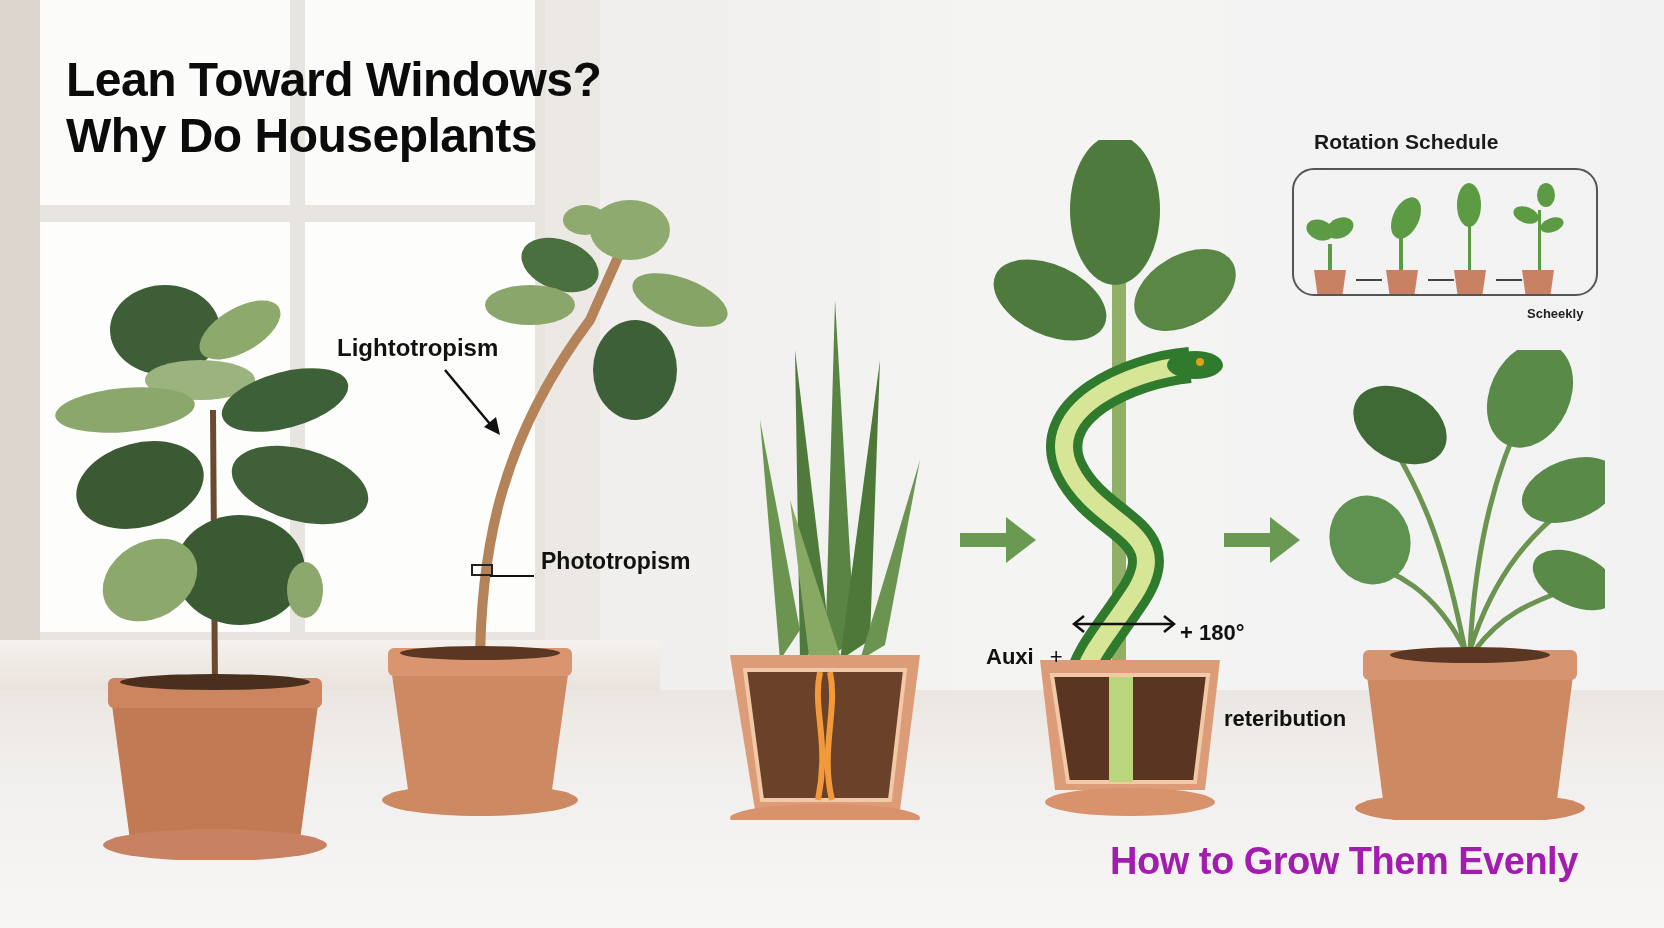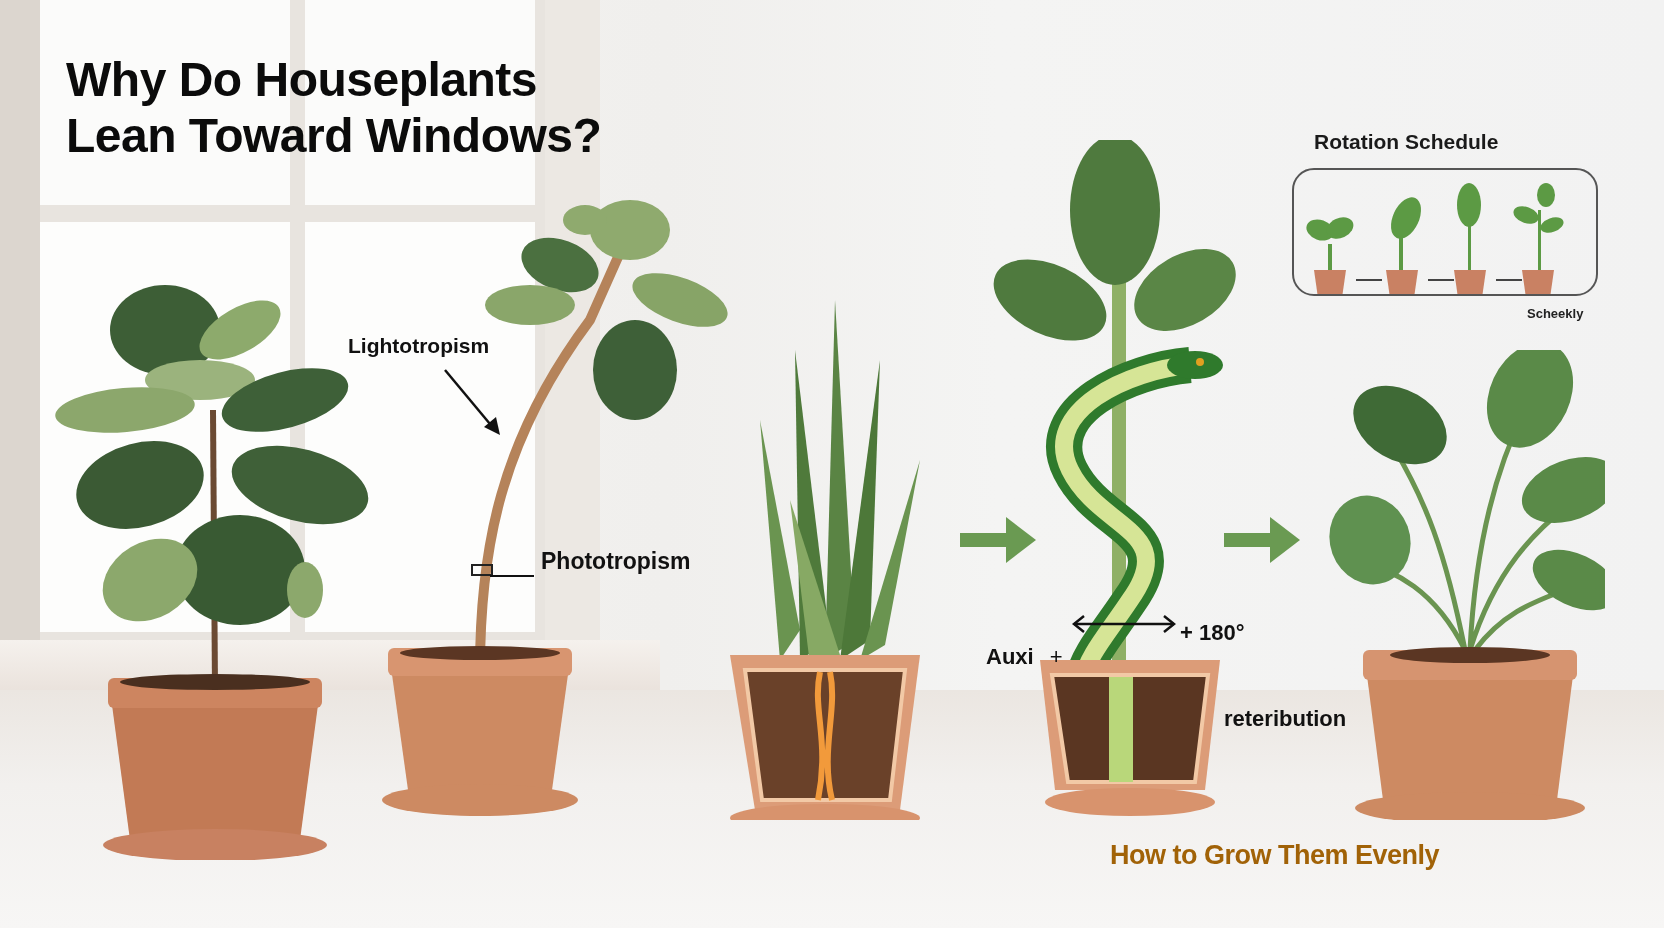--- a/index.html
+++ b/index.html
@@ -8,21 +8,21 @@
          background: linear-gradient(90deg, #dcd8d3 0%, #f3f2f0 18%, #f0efed 40%, #f4f4f3 60%, #f2f2f2 100%); }
   .abs { position:absolute; }
   .window { left:0; top:0; width:600px; height:700px; }
   .floor { left:0; top:690px; width:1664px; height:238px;
            background: linear-gradient(180deg, #ebe6e1 0%, #f2f0ee 40%, #f7f6f5 100%); }
   .sill { left:0; top:640px; width:660px; height:70px;
           background: linear-gradient(180deg, #f5f1ed, #e6ddd6); }
   .title { left:66px; top:52px; font-size:48px; font-weight:bold; color:#0b0b0b; line-height:56px; letter-spacing:-0.5px; }
   .label { font-size:22px; font-weight:bold; color:#111; }
   .small-label { font-size:13px; font-weight:bold; color:#222;text-align:center; }
-  .bottom-title { left:1110px; top:840px; font-size:27px; font-weight:bold; color:#a16207; letter-spacing:-0.5px; }
+  .bottom-title { left:1110px; top:840px; font-size:38px; font-weight:bold; color:#a21caf; letter-spacing:-0.5px; }
   .sched-title { left:1295px; top:130px; font-size:21px; font-weight:bold; color:#1a1a1a;margin-left:19px; }
   .sched-box { left:1292px; top:168px; width:306px; height:128px; border:2px solid #555; border-radius:22px; box-sizing:border-box; }
 </style>
 </head>
 <body>
 
 <div class="abs window">
   <svg width="600" height="700">
     <rect x="0" y="0" width="600" height="700" fill="#e8e4df"></rect>
     <rect x="40" y="0" width="250" height="205" fill="#fbfbfa"></rect>
@@ -30,22 +30,22 @@
     <rect x="40" y="222" width="250" height="410" fill="#fdfdfc"></rect>
     <rect x="305" y="222" width="230" height="410" fill="#fdfdfc"></rect>
     <rect x="0" y="0" width="40" height="700" fill="#dcd6cf"></rect>
     <rect x="545" y="0" width="55" height="700" fill="#ece8e3"></rect>
   </svg>
 </div>
 <div class="abs sill"></div>
 <div class="abs floor"></div>
 
 <div class="abs title">
+  <div>Lean Toward Windows?</div>
   <div>Why Do Houseplants</div>
-  <div>Lean Toward Windows?</div>
 </div>
 
 <div class="abs" style="left:50px;top:270px;">
   <svg width="330" height="590">
     <path d="M165 420 L163 140" stroke="#6b4a33" stroke-width="6" fill="none"></path>
     <ellipse cx="115" cy="60" rx="55" ry="45" fill="#3d5e36"></ellipse>
     <ellipse cx="190" cy="60" rx="45" ry="22" fill="#8daa6c" transform="rotate(-30 190 60)"></ellipse>
     <ellipse cx="150" cy="110" rx="55" ry="20" fill="#9bb37d"></ellipse>
     <ellipse cx="235" cy="130" rx="65" ry="28" fill="#3e6038" transform="rotate(-15 235 130)"></ellipse>
     <ellipse cx="75" cy="140" rx="70" ry="22" fill="#8ca76c" transform="rotate(-5 75 140)"></ellipse>
@@ -71,21 +71,21 @@
     <ellipse cx="300" cy="110" rx="50" ry="22" fill="#87a467" transform="rotate(20 300 110)"></ellipse>
     <ellipse cx="255" cy="180" rx="42" ry="50" fill="#3e6038"></ellipse>
     <path d="M10 470 L190 470 L172 600 L28 600 Z" fill="#cd8a62"></path>
     <rect x="8" y="458" width="184" height="28" rx="6" fill="#d89570"></rect>
     <ellipse cx="100" cy="463" rx="80" ry="7" fill="#5b3623"></ellipse>
     <ellipse cx="100" cy="610" rx="98" ry="16" fill="#cd8a62"></ellipse>
     <rect x="92" y="375" width="20" height="10" fill="none" stroke="#222" stroke-width="2"></rect>
   </svg>
 </div>
 
-<div class="abs label" style="left:348px;top:334px;font-size:21px;">Lightotropism</div>
+<div class="abs label" style="left:337px;top:334px;font-size:24px;">Lightotropism</div>
 <svg class="abs" style="left:440px;top:365px;" width="70" height="80">
   <line x1="5" y1="5" x2="55" y2="65" stroke="#111" stroke-width="2.5"></line>
   <polygon points="60,70 44,62 56,52" fill="#111"></polygon>
 </svg>
 
 <svg class="abs" style="left:490px;top:571px;" width="50" height="10">
   <line x1="0" y1="5" x2="44" y2="5" stroke="#111" stroke-width="2"></line>
 </svg>
 <div class="abs label" style="left:541px;top:548px;font-size:23px;">Phototropism</div>
 

